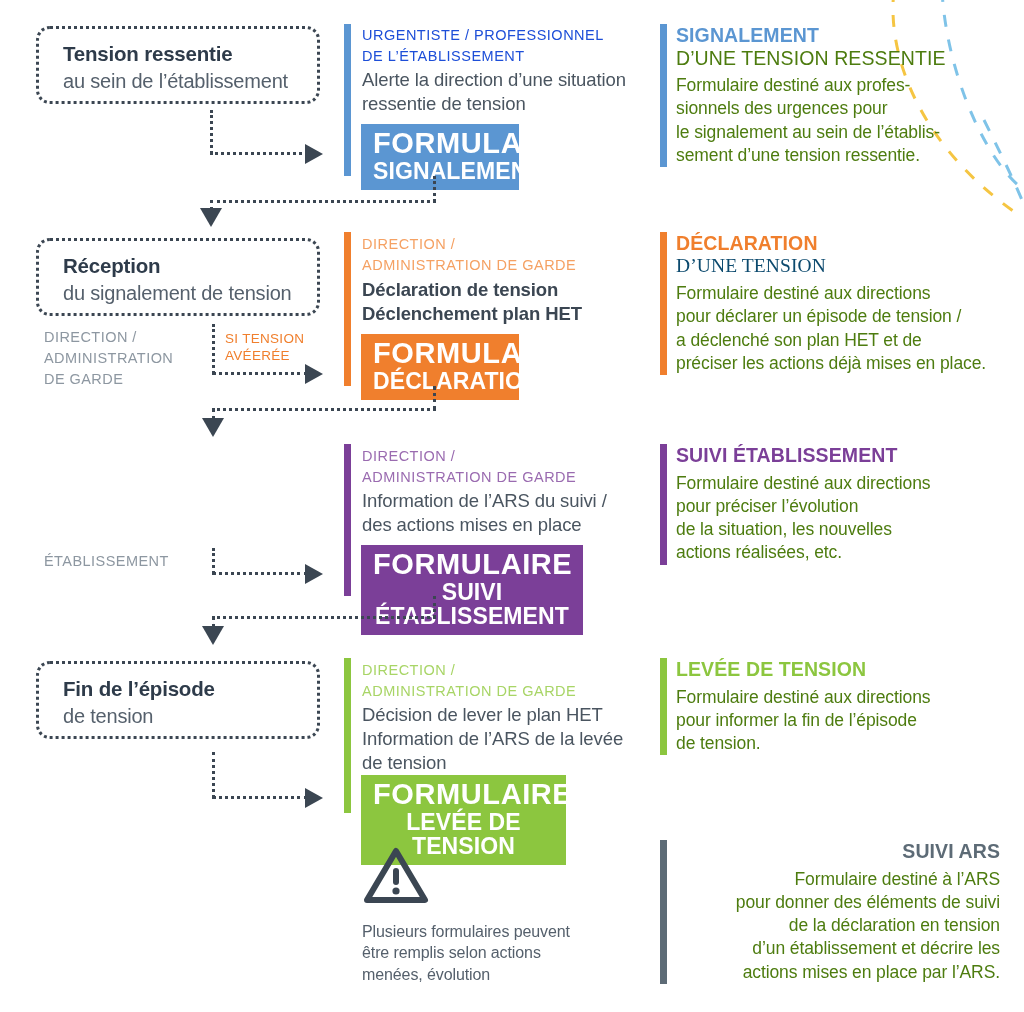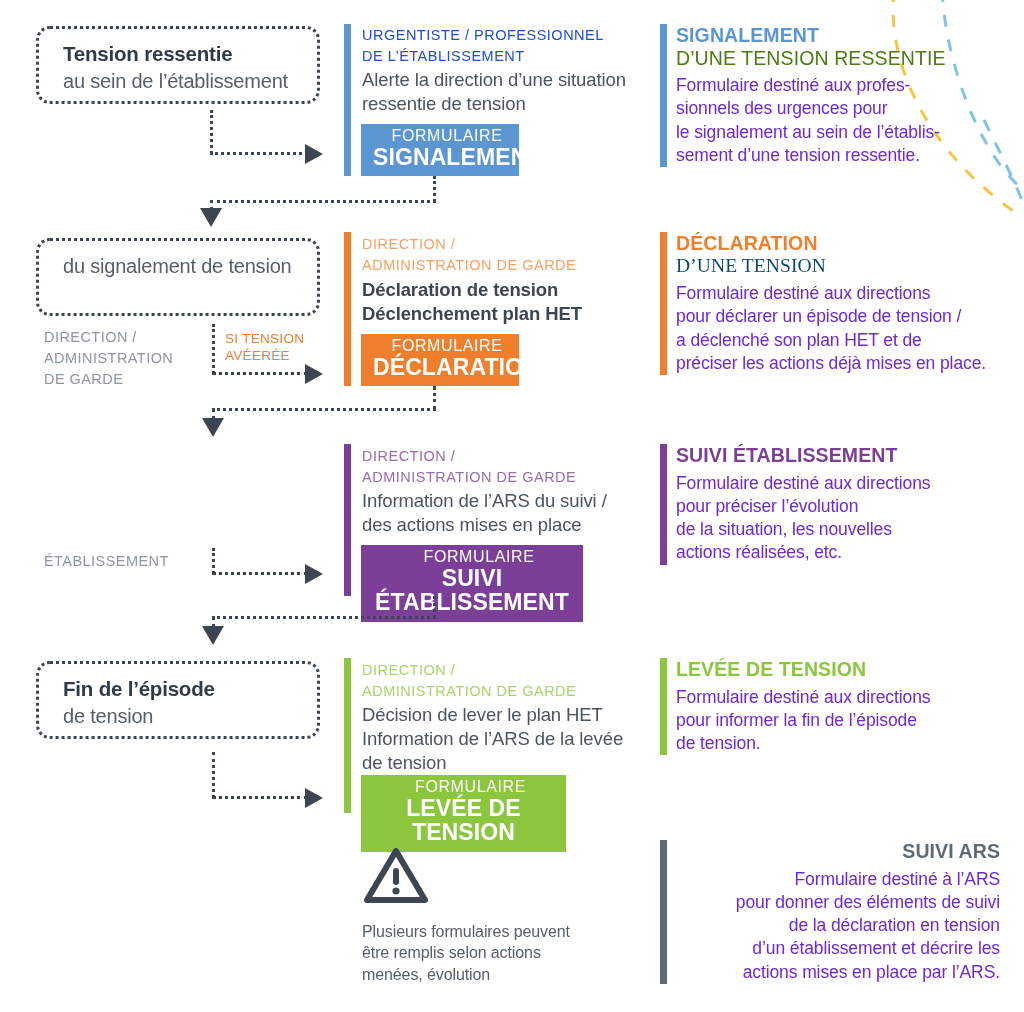--- a/index.html
+++ b/index.html
@@ -79,33 +79,33 @@
   }
   .action.bold{font-weight:bold;color:#3b4652;}
   .chip{
     position:absolute;
     box-sizing:border-box;
     padding:4px 12px 7px 12px;
     text-align:center;
     color:#ffffff;
   }
   .chip .l1{
-    display:block;font-size:16px;font-weight:400;letter-spacing:0.6px;line-height:1.06;margin-left:14px;
+    display:block;font-size:29px;font-weight:700;letter-spacing:0.6px;line-height:1.06;
   }
   .chip .l2{
     display:block;font-size:23px;font-weight:bold;letter-spacing:0.1px;line-height:1.06;
   }
 
   
   .card{position:absolute;padding-left:16px;box-sizing:border-box;}
   .card .bar{position:absolute;left:0;top:0;bottom:0;width:7px;}
   .card .h1{font-size:19.5px;font-weight:bold;letter-spacing:0.1px;line-height:1.16;}
   .card .h2{font-size:19.5px;font-weight:normal;letter-spacing:0.1px;line-height:1.16;}
   .card .body{
-    margin-top:5px;font-size:17.5px;color:#6d28d9;line-height:1.33;letter-spacing:-0.1px;
+    margin-top:5px;font-size:17.5px;color:#4d7c0f;line-height:1.33;letter-spacing:-0.1px;
   }
 
   
   .note{position:absolute;}
   .note .txt{
     margin-top:10px;font-size:16px;color:#55606c;line-height:1.33;letter-spacing:-0.1px;
   }
 </style>
 </head>
 <body>
@@ -146,20 +146,21 @@
 le signalement au sein de l’établis-
 sement d’une tension ressentie.</div>
   </div>
 
   <div class="vline" style="left:433px; top:176px; height:26px;"></div>
   <div class="hline" style="left:210px; top:200px; width:226px;"></div>
   <div class="vline" style="left:210px; top:200px; height:10px;"></div>
   <div class="arrow-d" style="left:200px; top:208px;"></div>
 
   <div class="stagebox" style="left:36px; top:238px; width:284px; height:78px;">
+    <div class="t1">Réception</div>
     <div class="t2">du signalement de tension</div>
   </div>
   <div class="actor" style="left:44px; top:327px; width:180px; white-space:pre-line;">DIRECTION /
 ADMINISTRATION
 DE GARDE</div>
 
   <div class="vline" style="left:212px; top:324px; height:50px;"></div>
   <div class="cond" style="left:225px; top:330px; width:110px; white-space:pre-line;">SI TENSION
 AVÉERÉE</div>
   <div class="hline" style="left:212px; top:372px; width:96px;"></div>

